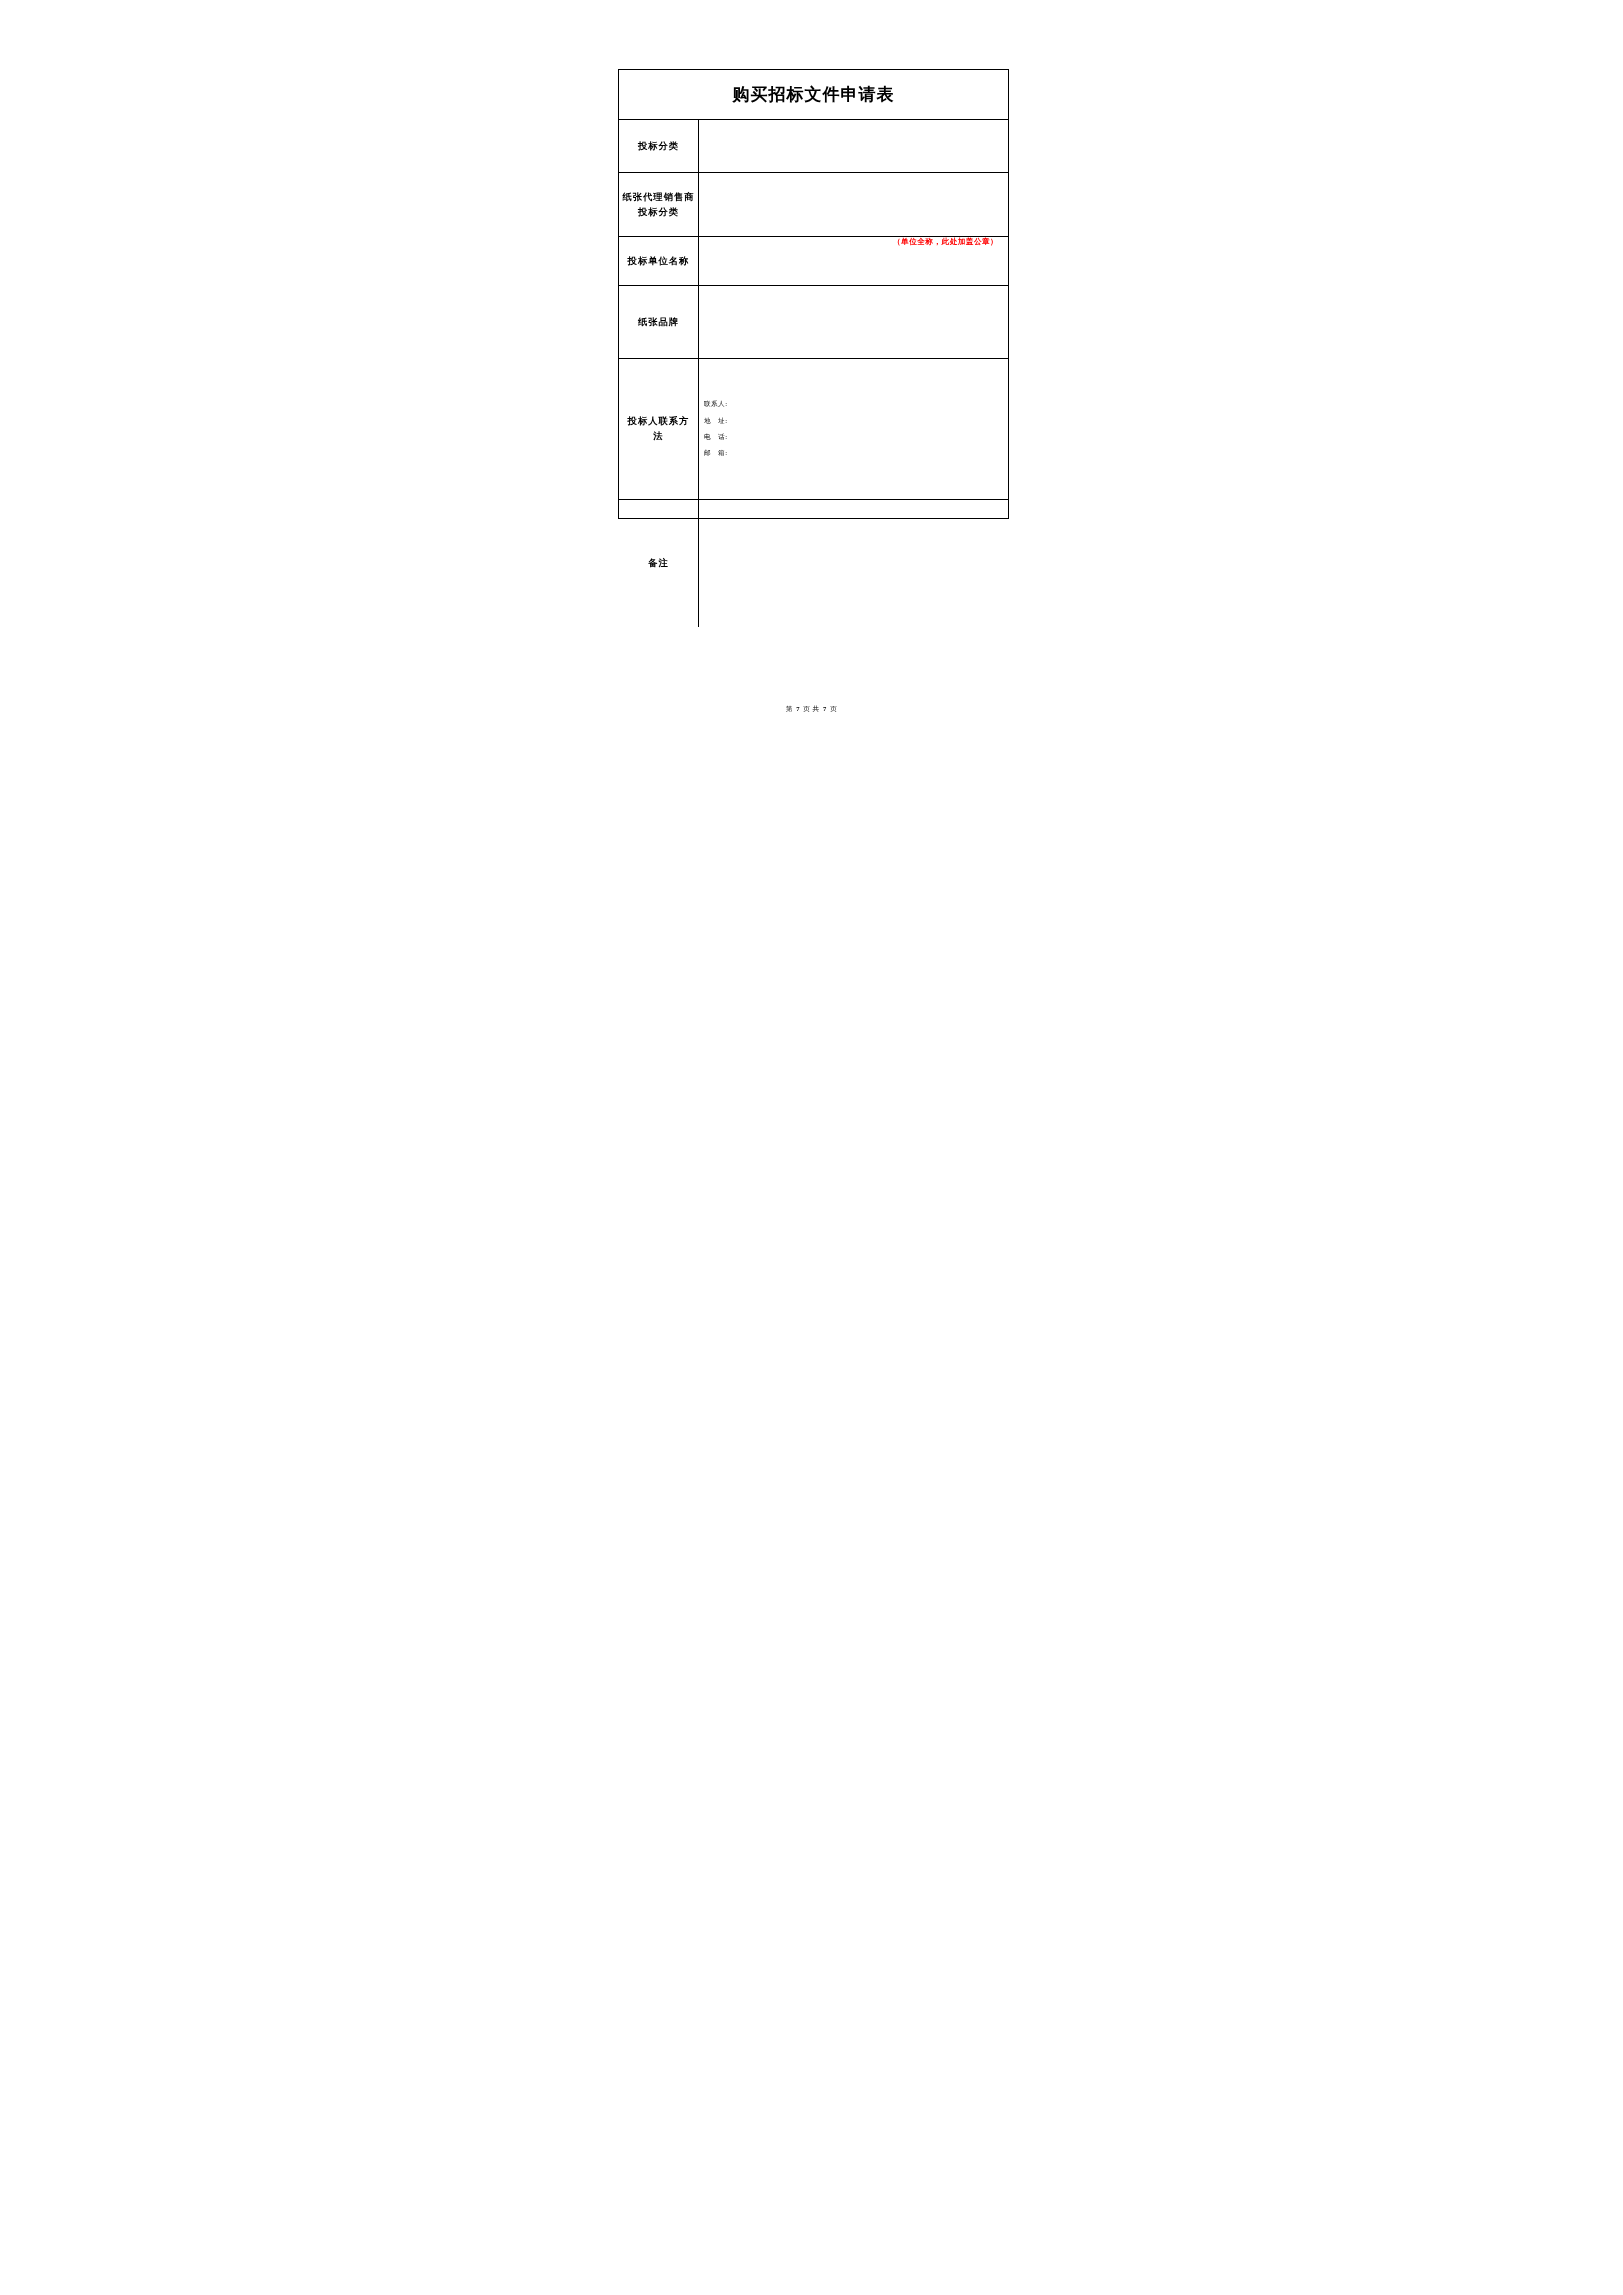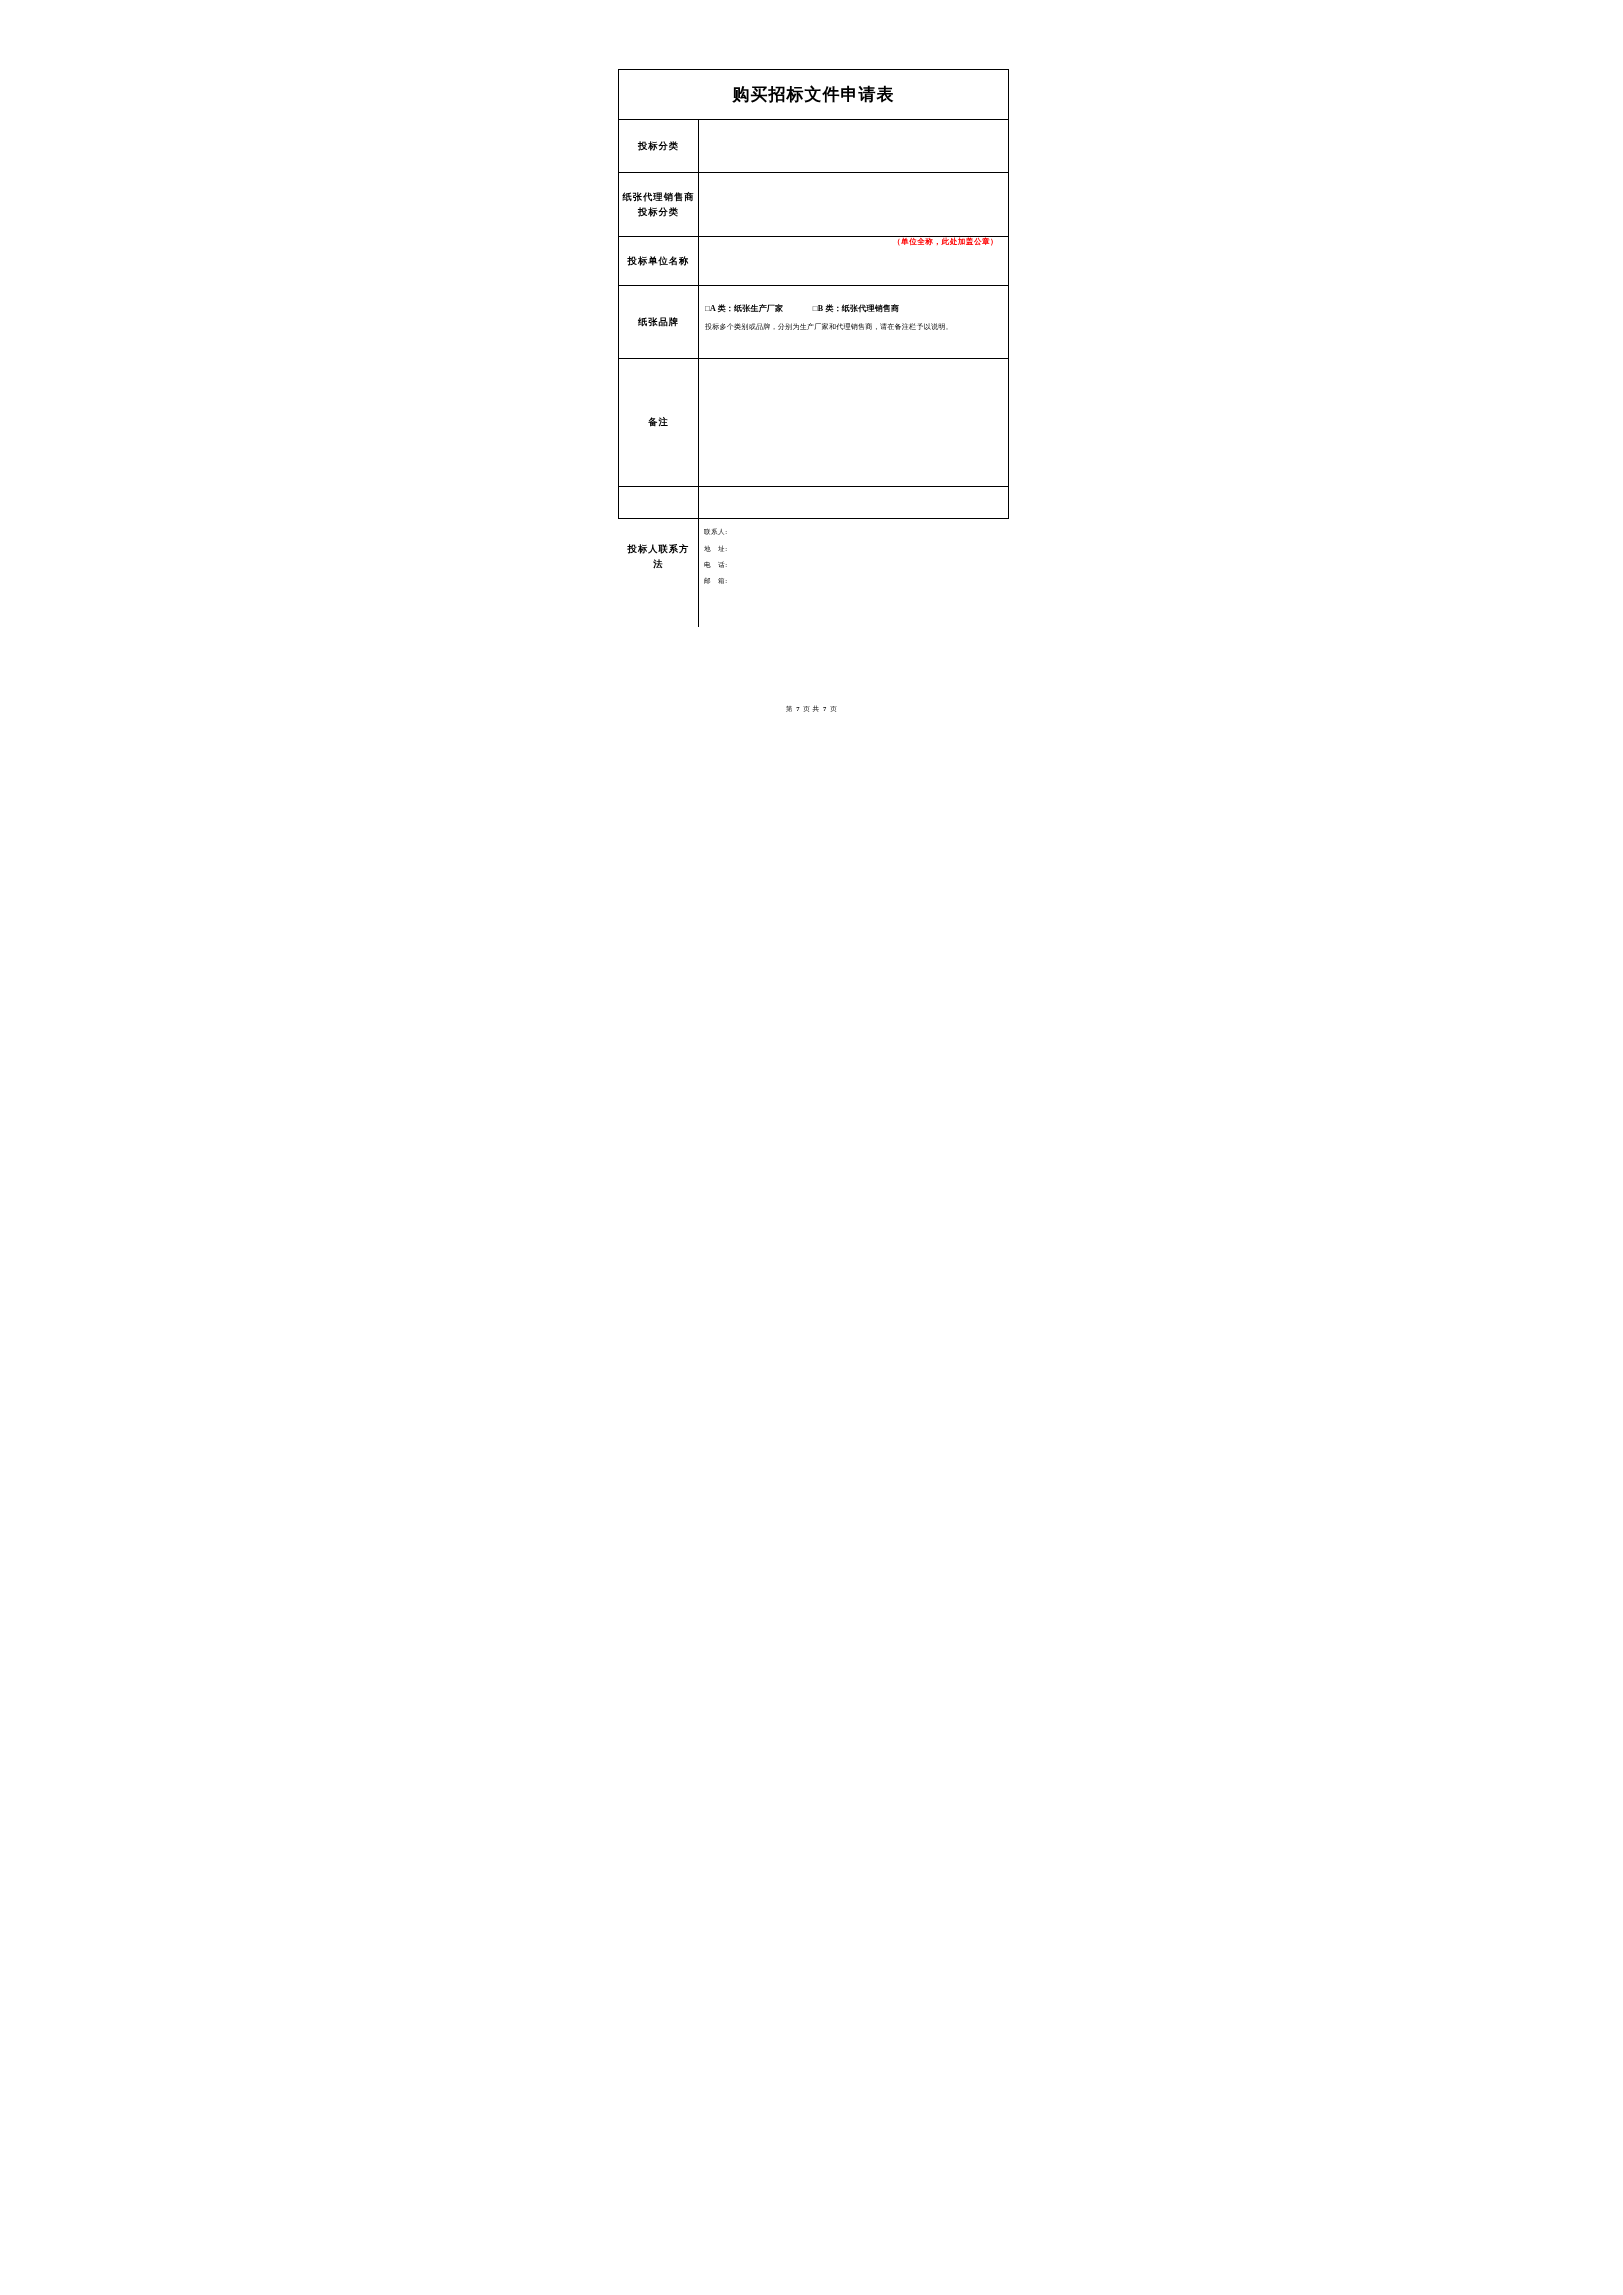--- a/index.html
+++ b/index.html
@@ -139,46 +139,40 @@
       </div>
       <div class="cell-content stamp-cell">
         <span class="stamp-note">（单位全称，此处加盖公章）</span>
       </div>
     </div>
 
     <div class="row r5">
       <div class="cell-label">
         <span>纸张品牌</span>
       </div>
-      <div class="cell-content class-cell">
-        <div class="options-line">
-          <span><span>□</span><span>A 类：纸张生产厂家</span></span><span class="option-b"><span>□</span><span>B 类：纸张代理销售商</span></span>
-        </div>
-        <div class="class-explain">投标多个类别或品牌，分别为生产厂家和代理销售商，请在备注栏予以说明。</div>
-      </div>
-    </div>
-
-    <div class="row r7">
-      <div class="cell-label">
-        <span>备注</span>
-      </div>
-      <div class="cell-content"></div>
     </div>
 
     <div class="row r6">
       <div class="cell-label">
         <span>投标人联系方</span>
         <span>法</span>
       </div>
       <div class="cell-content contact-cell">
         <span>联系人:</span>
         <span>地　址:</span>
         <span>电　话:</span>
         <span>邮　箱:</span>
       </div>
+    </div>
+
+    <div class="row r7">
+      <div class="cell-label">
+        <span>备注</span>
+      </div>
+      <div class="cell-content"></div>
     </div>
 
   </div>
 
   <div class="page-footer">
     <span>第</span>
     <span class="num">7</span>
     <span>页 共</span>
     <span class="num">7</span>
     <span>页</span>

